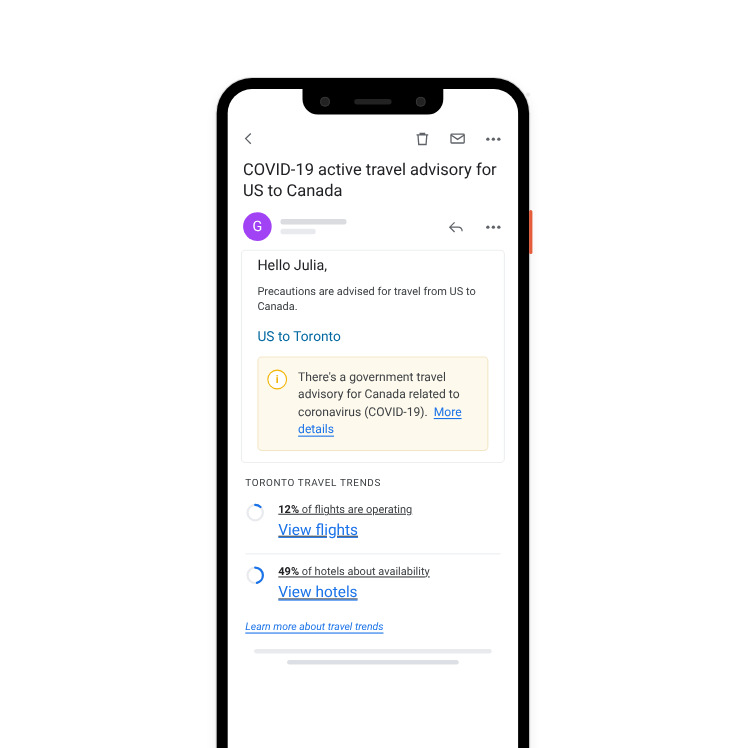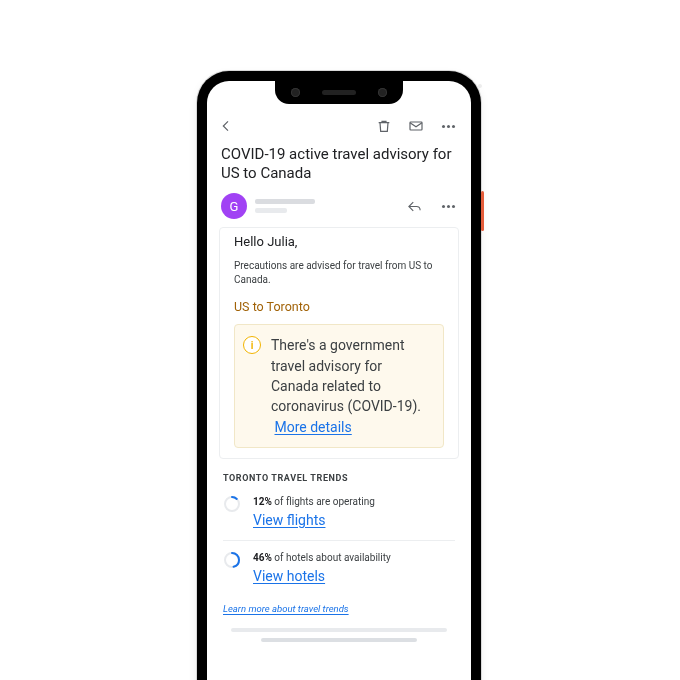--- a/index.html
+++ b/index.html
@@ -175,21 +175,21 @@
     margin-bottom: 10px;
   }
   .precaution {
     font-size: 10px;
     color: #3c4043;
     line-height: 1.4;
     margin-bottom: 12px;
   }
   .route {
     font-size: 12.5px;
-    color: #a16207;
+    color: #0369a1;
     margin-bottom: 10px;
   }
   .advisory {
     border: 1px solid #f1e7c7;
     background: #fef9ed;
     border-radius: 4px;
     padding: 10px 10px 10px 8px;
     display: flex;
     gap: 10px;
     align-items: flex-start;
@@ -203,38 +203,38 @@
     font-size: 10px;
     font-weight: bold;
     display:flex;
     align-items:center;
     justify-content:center;
     flex-shrink:0;
     background:#fff;
     margin-top:1px;
   }
   .advisory .adv-text {
-    font-size: 14px;
+    font-size: 11px;
     color: #3c4043;
     line-height: 1.45;
   }
   .link {
     color: #1a73e8;
     text-decoration: underline;
     text-underline-offset: 2px;
   }
   
   .trends {
     padding: 6px 16px 0 16px;
   }
   .trends-title {
     font-size: 9px;
     letter-spacing: 0.6px;
     color: #3c4043;
-    font-weight: 700;
+    font-weight: 400;
     margin-bottom: 8px;
   }
   .trend-item {
     display: flex;
     gap: 12px;
     align-items: flex-start;
     padding: 4px 0 10px 0;
   }
   .trend-item + .trend-item {
     border-top: 1px solid #eceef0;
@@ -242,20 +242,21 @@
   }
   .donut {
     width: 18px;
     height: 18px;
     flex-shrink: 0;
   }
   .trend-text {
     font-size: 10px;
     color: #3c4043;
     line-height: 1.4;
+    text-decoration: underline;
   }
   .trend-text b { color:#202124; }
   .trend-link {
     display:block;
     margin-top:2px;
     font-size:14px;
   }
   .learn-more {
     font-size: 9.5px;
     padding: 6px 16px 10px 16px;
@@ -369,21 +370,21 @@
             <a class="link trend-link">View flights</a>
           </div>
         </div>
 
         <div class="trend-item">
           <svg class="donut" viewBox="0 0 36 36">
             <circle cx="18" cy="18" r="14" stroke="#e8eaed" stroke-width="4" fill="none"></circle>
             <circle cx="18" cy="18" r="14" stroke="#1a73e8" stroke-width="4" fill="none" stroke-dasharray="88" stroke-dashoffset="47.52" stroke-linecap="round" transform="rotate(-90 18 18)"></circle>
           </svg>
           <div class="trend-text">
-            <b>46%</b><span> of hotels about availability</span>
+            <b>49%</b><span> of hotels about availability</span>
             <a class="link trend-link">View hotels</a>
           </div>
         </div>
       </div>
 
       <div class="learn-more">
         <a class="link">Learn more about travel trends</a>
       </div>
 
       <div class="footer-bars">

